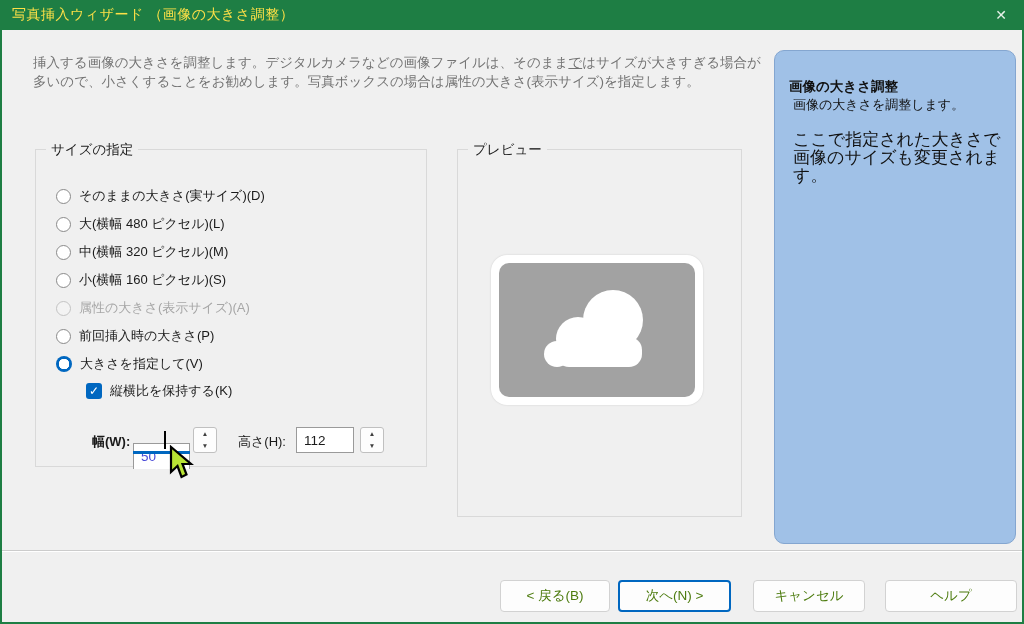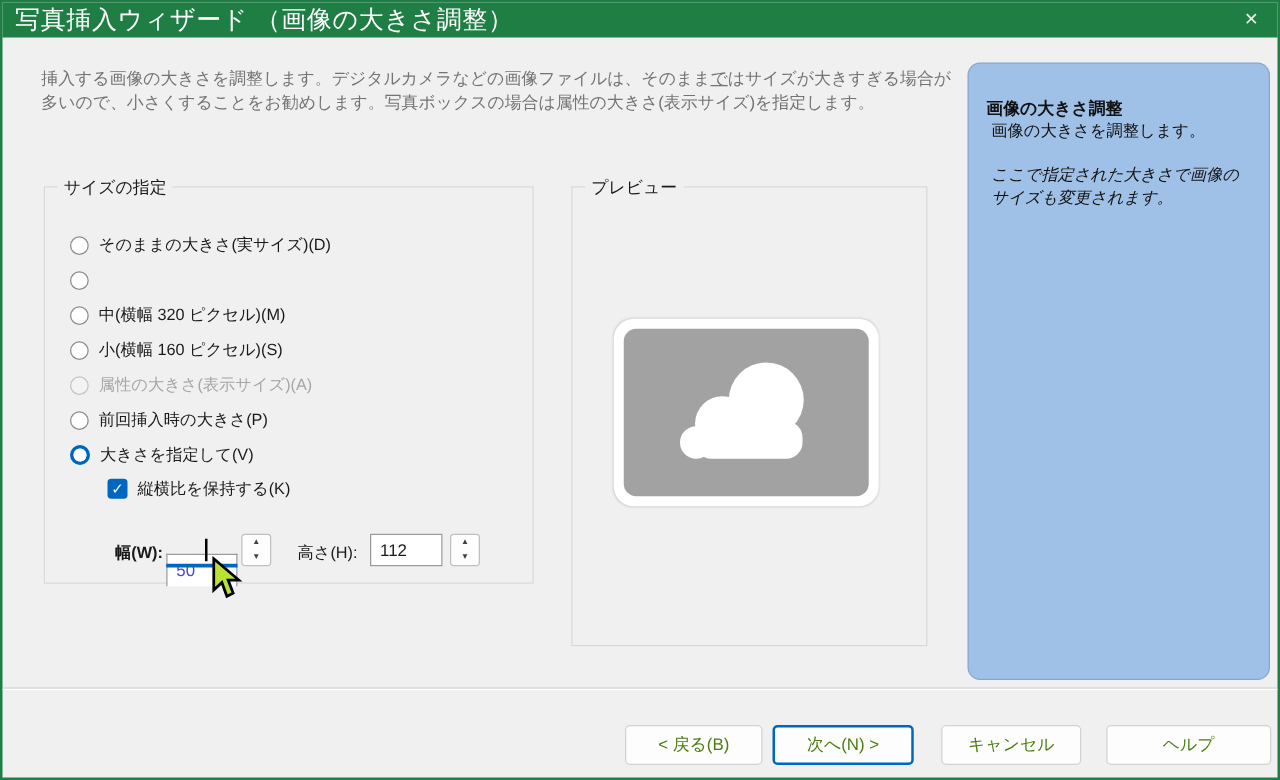--- a/index.html
+++ b/index.html
@@ -6,21 +6,21 @@
   html,body { width:1024px; height:624px; font-family:"Liberation Sans",sans-serif; }
   #dialog {
     position:relative; width:1024px; height:624px;
     background:#f0f0f0; border:2px solid #1e7e44; overflow:hidden;
   }
   
   .titlebar {
     position:absolute; left:-2px; top:-2px; width:1024px; height:30px;
     background:#1e7e44; display:flex; align-items:center;
   }
-  .title-text { color:#ffffff; font-size:20px; padding-left:12px; letter-spacing:.5px; }
+  .title-text { color:#fde047; font-size:14px; padding-left:12px; letter-spacing:.5px; }
   .close-btn {
     position:absolute; right:0; top:0; width:46px; height:30px;
     display:flex; align-items:center; justify-content:center;
     color:#e8f2ea; font-size:14px;
   }
   
   .description {
     position:absolute; left:31px; top:51px; width:736px;
     font-size:13.5px; line-height:19px; color:#737373;
   }
@@ -106,21 +106,21 @@
     display:flex; align-items:center; justify-content:center;
   }
   
   .side-panel {
     position:absolute; left:772px; top:48px; width:242px; height:494px;
     background:#a0c1e7; border:1px solid #84a6d0; border-radius:10px;
     padding:27px 14px; color:#111111;
   }
   .sp-title { font-size:13.5px; font-weight:bold; line-height:18px; }
   .sp-line1 { font-size:13px; line-height:18px; padding-left:4px; }
-  .sp-line2 { font-size:13px; line-height:18px; margin-top:17px; padding-left:4px;font-style:italic; }
+  .sp-line2 { font-size:17px; line-height:18px; margin-top:17px; padding-left:4px; }
   
   .separator {
     position:absolute; left:0; top:548px; width:1020px; height:2px;
     border-top:1px solid #cccccc; border-bottom:1px solid #ffffff;
   }
   .btn {
     position:absolute; top:578px; height:32px; background:#fdfdfd;
     border:1px solid #d2d2d2; border-radius:4px;
     font-size:13.5px; color:#4d7c0f; font-family:"Liberation Sans",sans-serif;
     display:flex; align-items:center; justify-content:center; cursor:default;
@@ -147,20 +147,21 @@
   <div class="groupbox" id="size-group">
     <span class="group-label">サイズの指定</span>
 
     <div class="radio-list">
       <div class="radio-row">
         <span class="radio-circle"></span>
         <span class="radio-label">そのままの大きさ(実サイズ)(D)</span>
       </div>
       <div class="radio-row">
         <span class="radio-circle"></span>
+        <span class="radio-label">大(横幅 480 ピクセル)(L)</span>
       </div>
       <div class="radio-row">
         <span class="radio-circle"></span>
         <span class="radio-label">中(横幅 320 ピクセル)(M)</span>
       </div>
       <div class="radio-row">
         <span class="radio-circle"></span>
         <span class="radio-label">小(横幅 160 ピクセル)(S)</span>
       </div>
       <div class="radio-row disabled">

